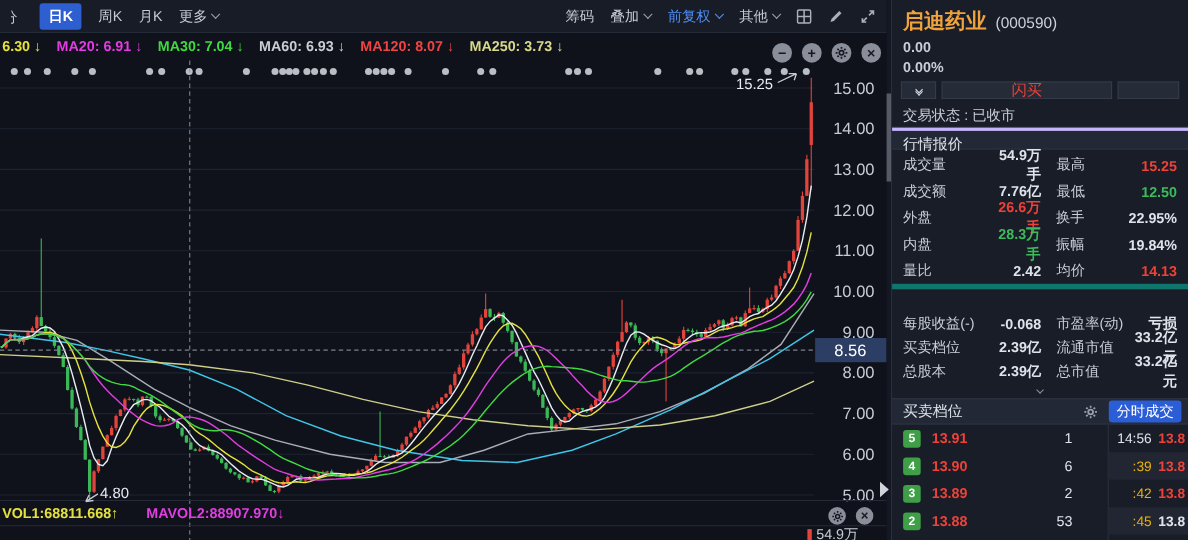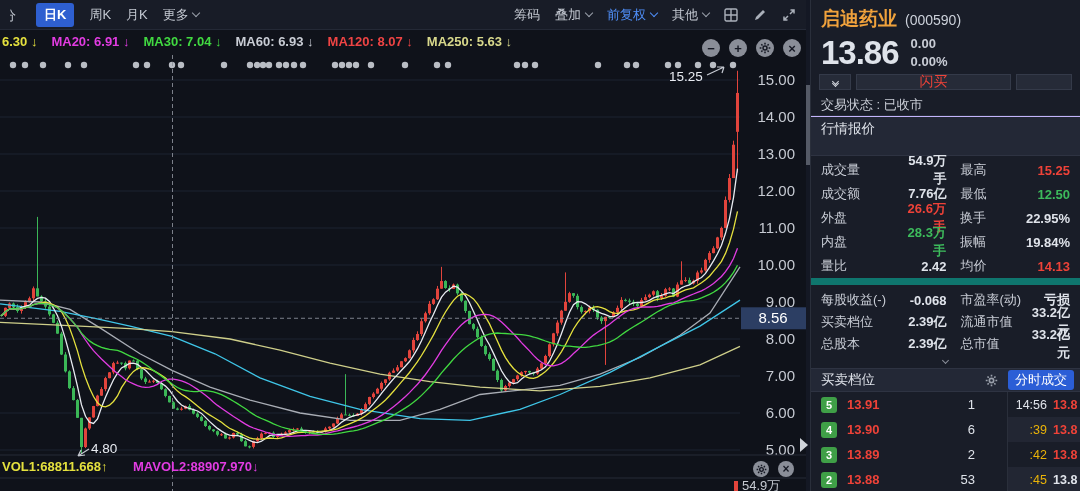--- a/index.html
+++ b/index.html
@@ -47,29 +47,29 @@
   .qp-chg{display:flex;flex-direction:column;font-size:13px;color:#c9cdd6;line-height:1.35;font-weight:bold}
   .qp-btnrow{display:flex;gap:5px;padding:0 8px;height:16px}
   .qp-btnrow>div{background:#262b38;border:1px solid #343a49;display:flex;
     align-items:center;justify-content:center}
   .qp-smallbtn{width:32px;flex-direction:column}
   .qp-smallbtn .chev{border-color:#d5d9e0;width:5px;height:5px;margin:0}
   .qp-smallbtn .chev+.chev{margin-top:-3px}
   .qp-flashbuy{flex:1;color:#ee4238;font-size:14px}
   .qp-stub{width:56px}
   .qp-status{padding:6px 10px;border-bottom:1px solid #262b37;height:26px}
-  .qp-secbar{background:#232836;border-top:1px solid #c4b5fd;border-bottom:1px solid #2e3342;
-    padding:3px 10px;height:40px;color:#dfe3ea;font-size:13.5px}
+  .qp-secbar{background:#232836;border-top:3px solid #c4b5fd;border-bottom:1px solid #2e3342;
+    padding:3px 10px;height:20px;color:#dfe3ea;font-size:13.5px}
   .qp-grid{padding:2px 10px 0 10px}
   .qrow{display:flex;height:24px;align-items:center}
   .qrow .l1{width:82px;color:#c9cdd6}
   .qrow .v1{width:50px;flex:1;text-align:right;font-weight:bold}
   .qrow .l2{width:66px;margin-left:14px;color:#c9cdd6}
   .qrow .v2{flex:1;text-align:right;font-weight:bold}
-  .qp-grid2{border-top:7px solid #0f766e;padding-top:4px}
+  .qp-grid2{border-top:5px solid #0f766e;padding-top:20px}
   .qp-grid2 .qrow{height:22px}
   .w{color:#dfe3ea}.r{color:#ee4238}.g{color:#3dbb5c}
   .qp-chevrow{height:13px;display:flex;align-items:center;justify-content:center}
   .qp-chevrow .chev{width:5px;height:5px;border-color:#8a8f99;margin:0 0 2px 0}
   .qp-bookbar{background:#232836;border-top:1px solid #2e3342;border-bottom:1px solid #2e3342;
     height:24px;display:flex;align-items:center;padding:0 6px 0 10px;color:#dfe3ea;font-size:13.5px}
   .qp-bookbar .gear{margin-left:auto;margin-right:10px;display:flex;align-items:center}
   .qp-tickschip{background:#2b5ed6;color:#fff;border-radius:3px;padding:1px 7px;font-size:13px}
   .qp-bottom{flex:1;display:flex;overflow:hidden}
   .qp-book{flex:1}
@@ -588,21 +588,21 @@
           </svg>
         </span>
     </div>
 
     <div class="ma-bar" id="ma-bar">
         <span style="color: rgb(229, 225, 62);">6.30 ↓</span>
         <span style="color: rgb(226, 60, 226);">MA20: 6.91 ↓</span>
         <span style="color: rgb(65, 217, 65);">MA30: 7.04 ↓</span>
         <span style="color: rgb(201, 205, 213);">MA60: 6.93 ↓</span>
         <span style="color: #ef4444;">MA120: 8.07 ↓</span>
-        <span style="color: rgb(217, 217, 140);">MA250: 5.63 ↓</span>
+        <span style="color: rgb(217, 217, 140);">MA250: 3.73 ↓</span>
       </div>
 
     <div class="cicons">
       <div class="cicon">−</div>
       <div class="cicon">+</div>
       <div class="cicon">
         <svg width="12" height="12" viewBox="0 0 12 12">
             <g stroke="#151823" stroke-width="1.5" fill="none">
               <circle cx="6" cy="6" r="2"></circle>
               <path d="M6 .7V2.4 M6 9.6V11.3 M.7 6H2.4 M9.6 6H11.3 M2.3 2.3L3.5 3.5 M8.5 8.5L9.7 9.7 M9.7 2.3L8.5 3.5 M3.5 8.5L2.3 9.7"></path>
@@ -630,21 +630,20 @@
     <div class="panel-handle"></div>
   </div>
 
   <div class="quote-col">
     <div class="qp-head">
       <div class="qp-name-row">
         <span class="qp-name">启迪药业</span>
         <span class="qp-code">(000590)</span>
       </div>
       <div class="qp-price-row">
-        <span class="qp-price">13.86</span>
         <span class="qp-chg">
           <span>0.00</span>
           <span>0.00%</span>
         </span>
       </div>
     </div>
     <div class="qp-btnrow">
       <div class="qp-smallbtn">
         <i class="chev"></i>
         <i class="chev"></i>

